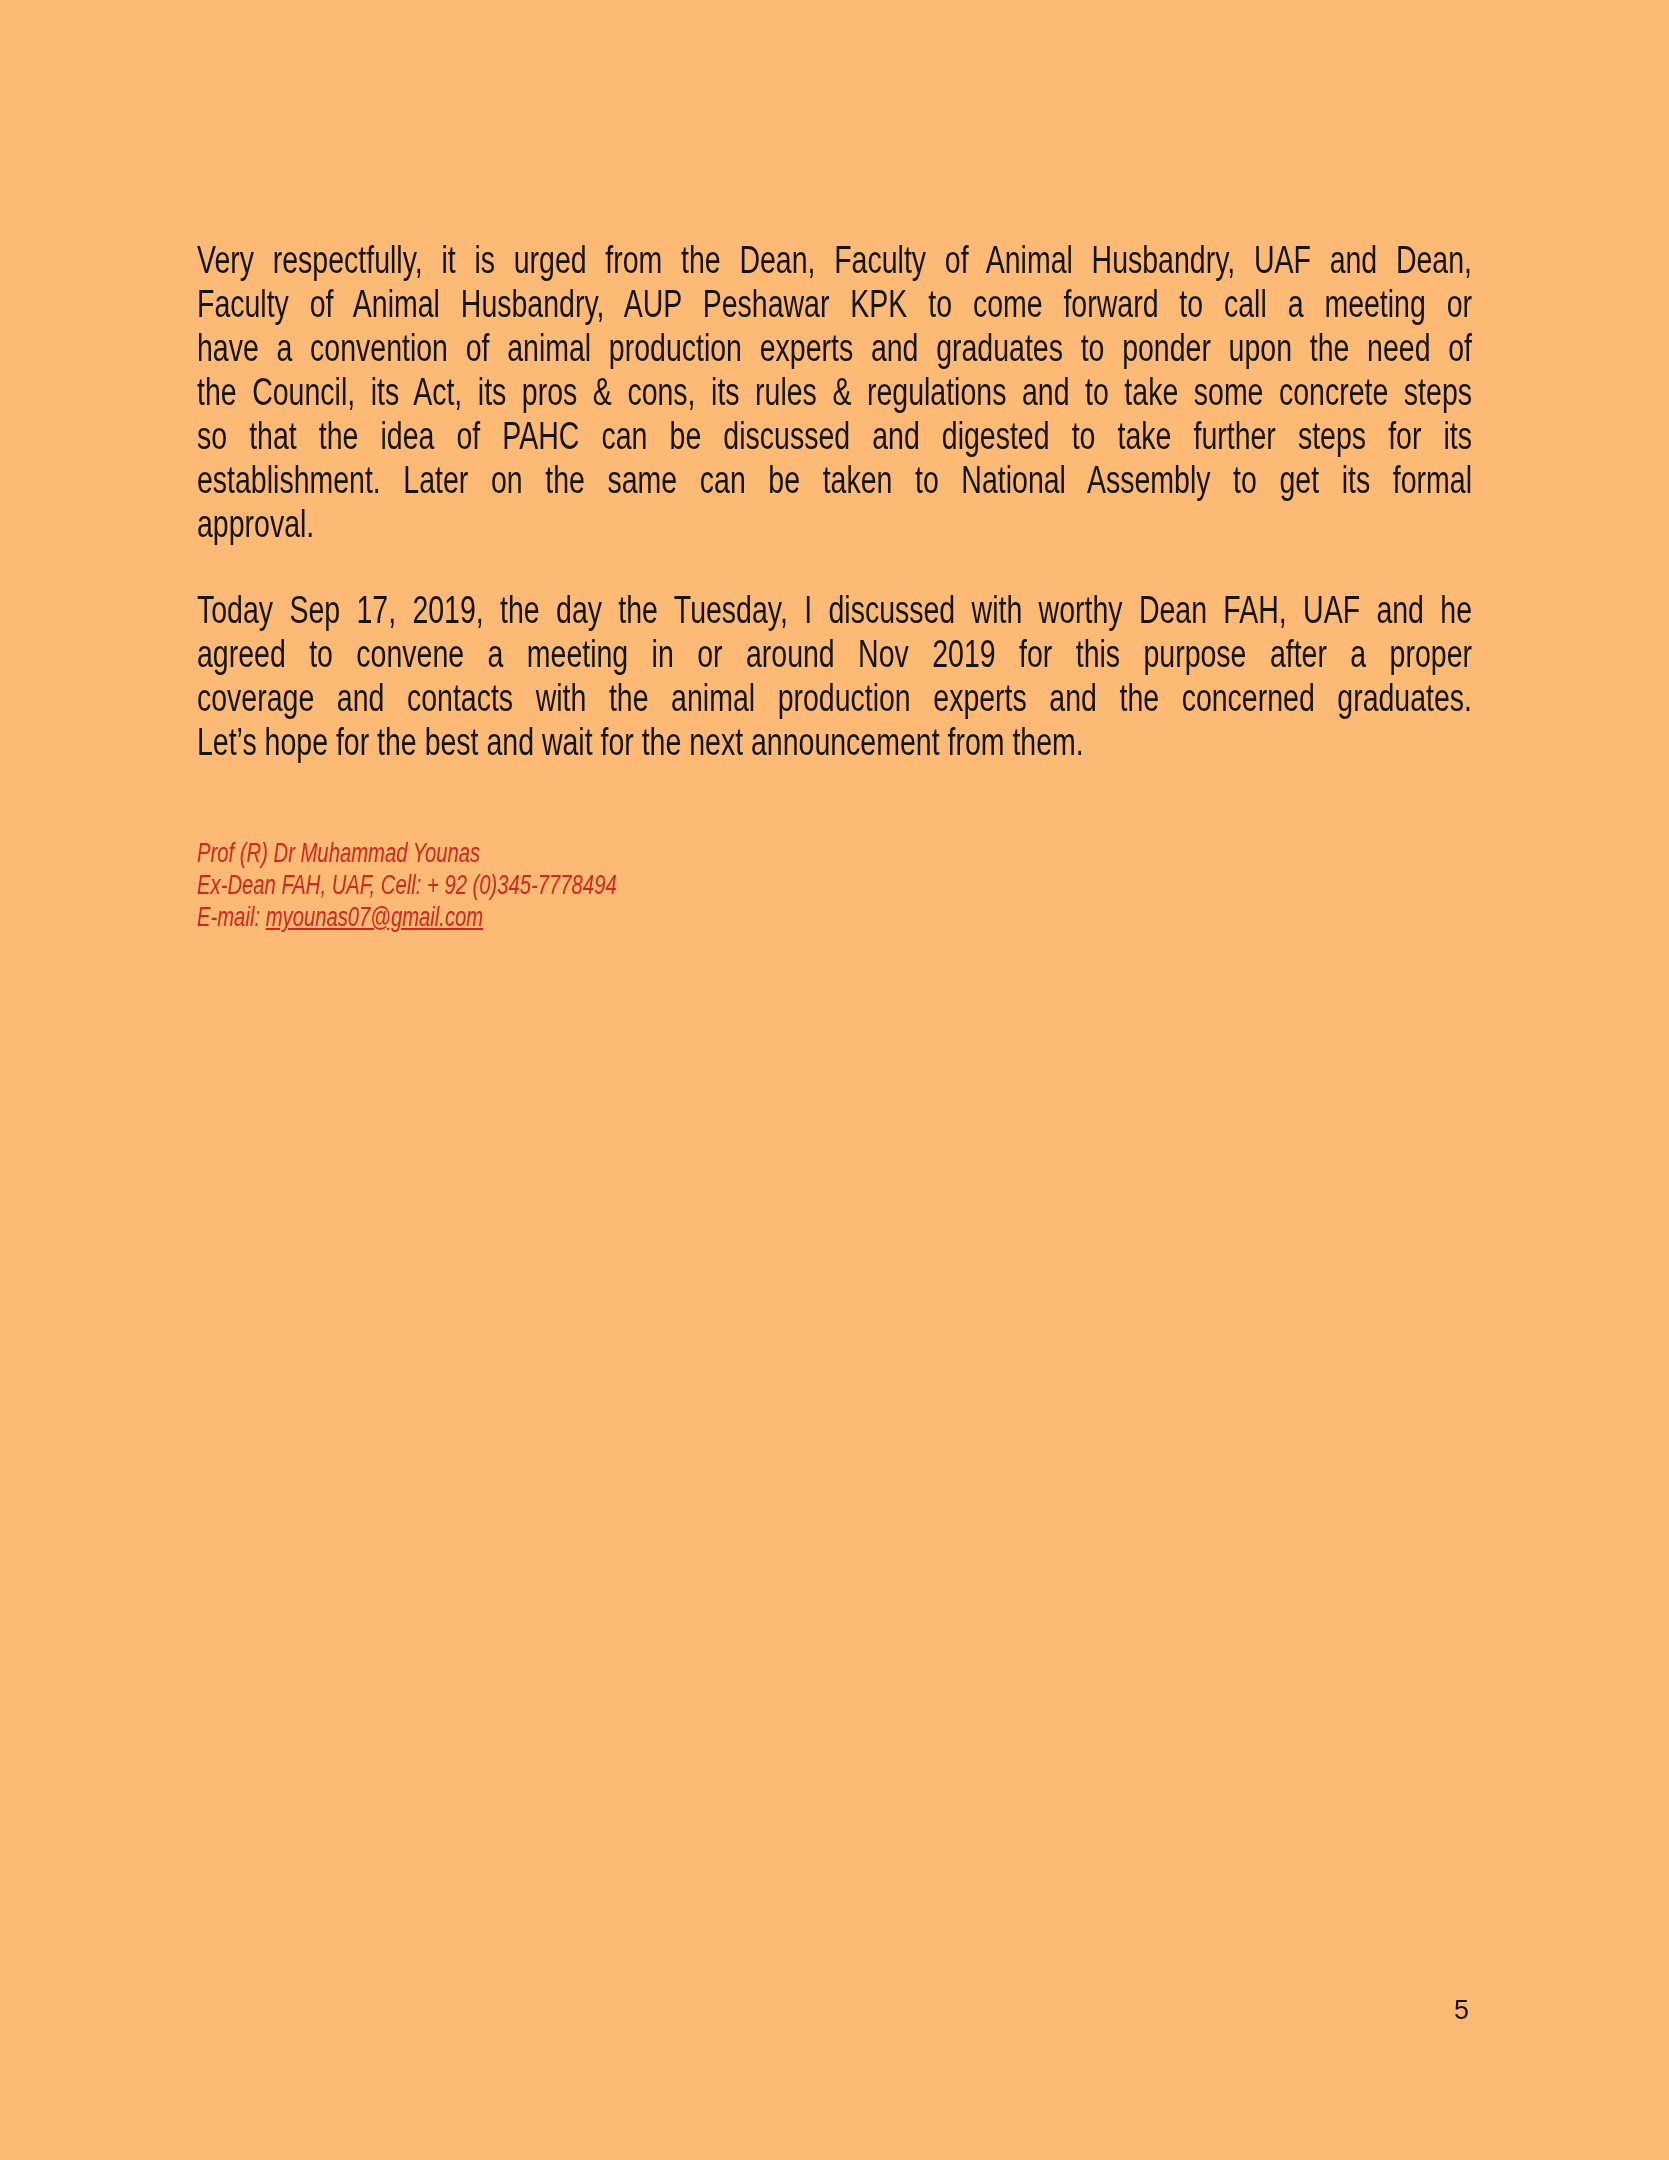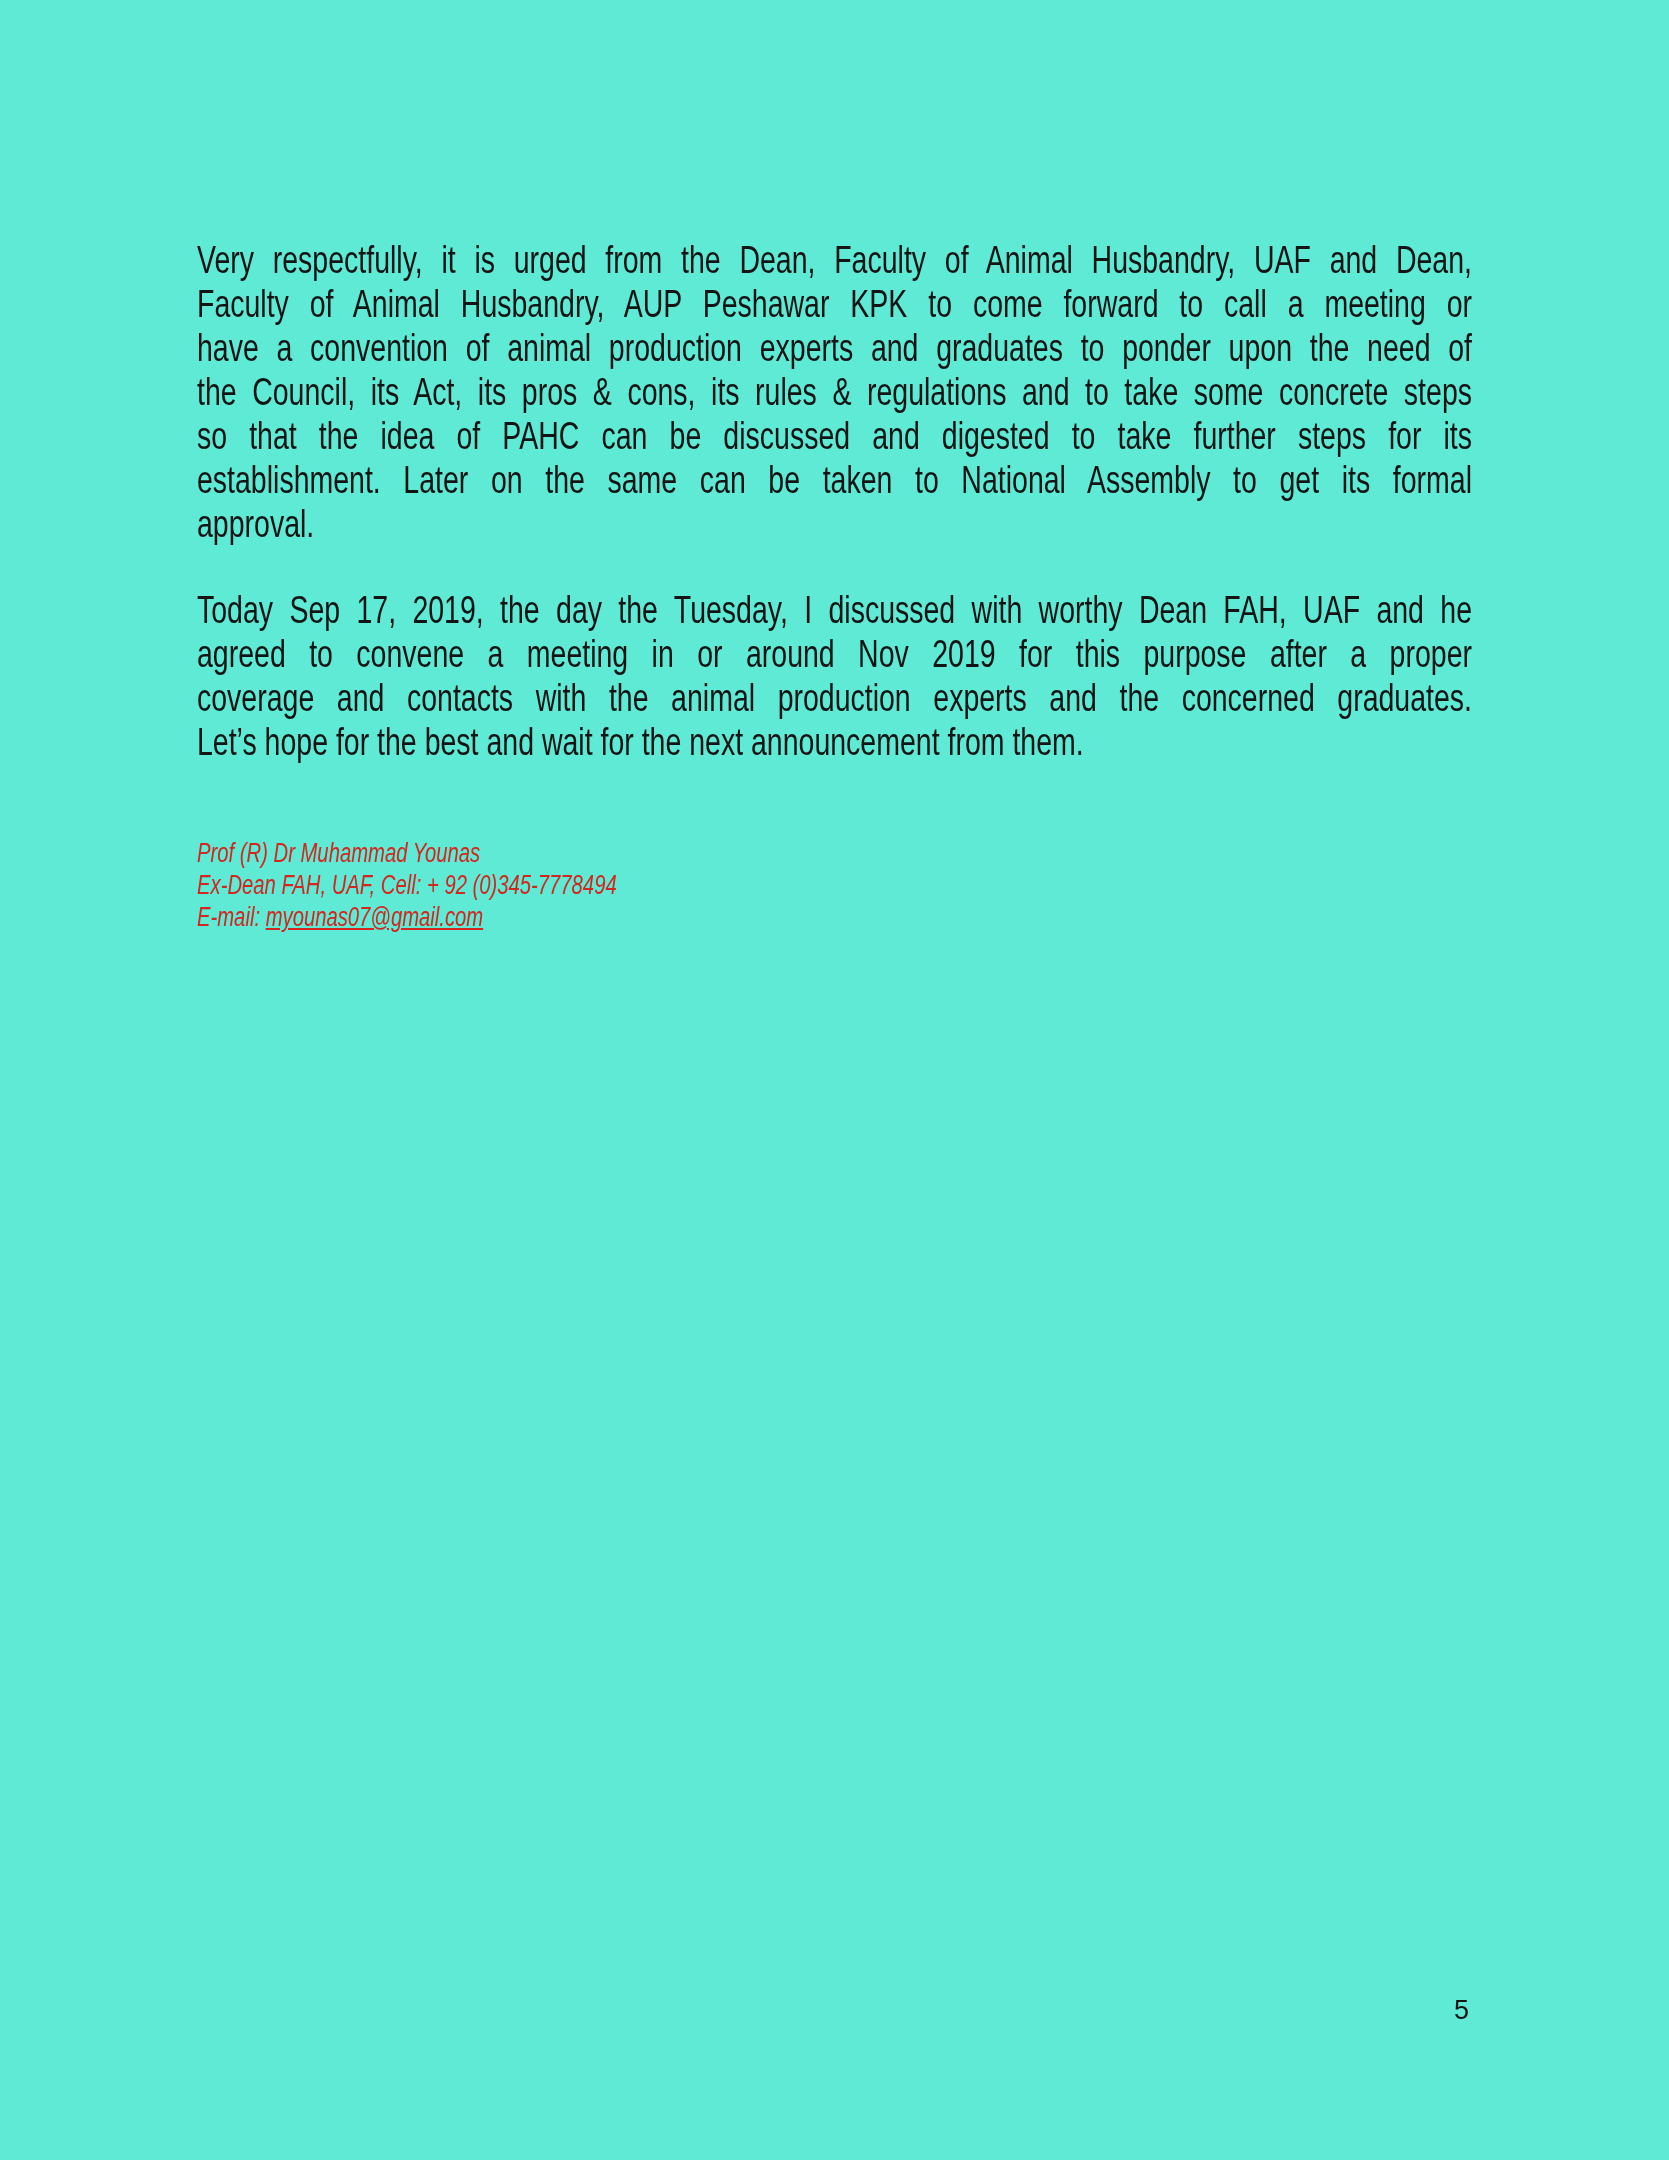--- a/index.html
+++ b/index.html
@@ -4,21 +4,21 @@
 <style>
   html, body {
     margin: 0;
     padding: 0;
     background: #ffffff;
   }
   .sheet {
     position: relative;
     width: 1669px;
     height: 2160px;
-    background: #5eead4;
+    background: #fdba74;
     font-family: "Liberation Sans", sans-serif;
     color: #141414;
     overflow: hidden;
   }
   
   .para {
     position: absolute;
     left: 197px;
     width: 1700px;             
     transform: scaleX(0.75);

